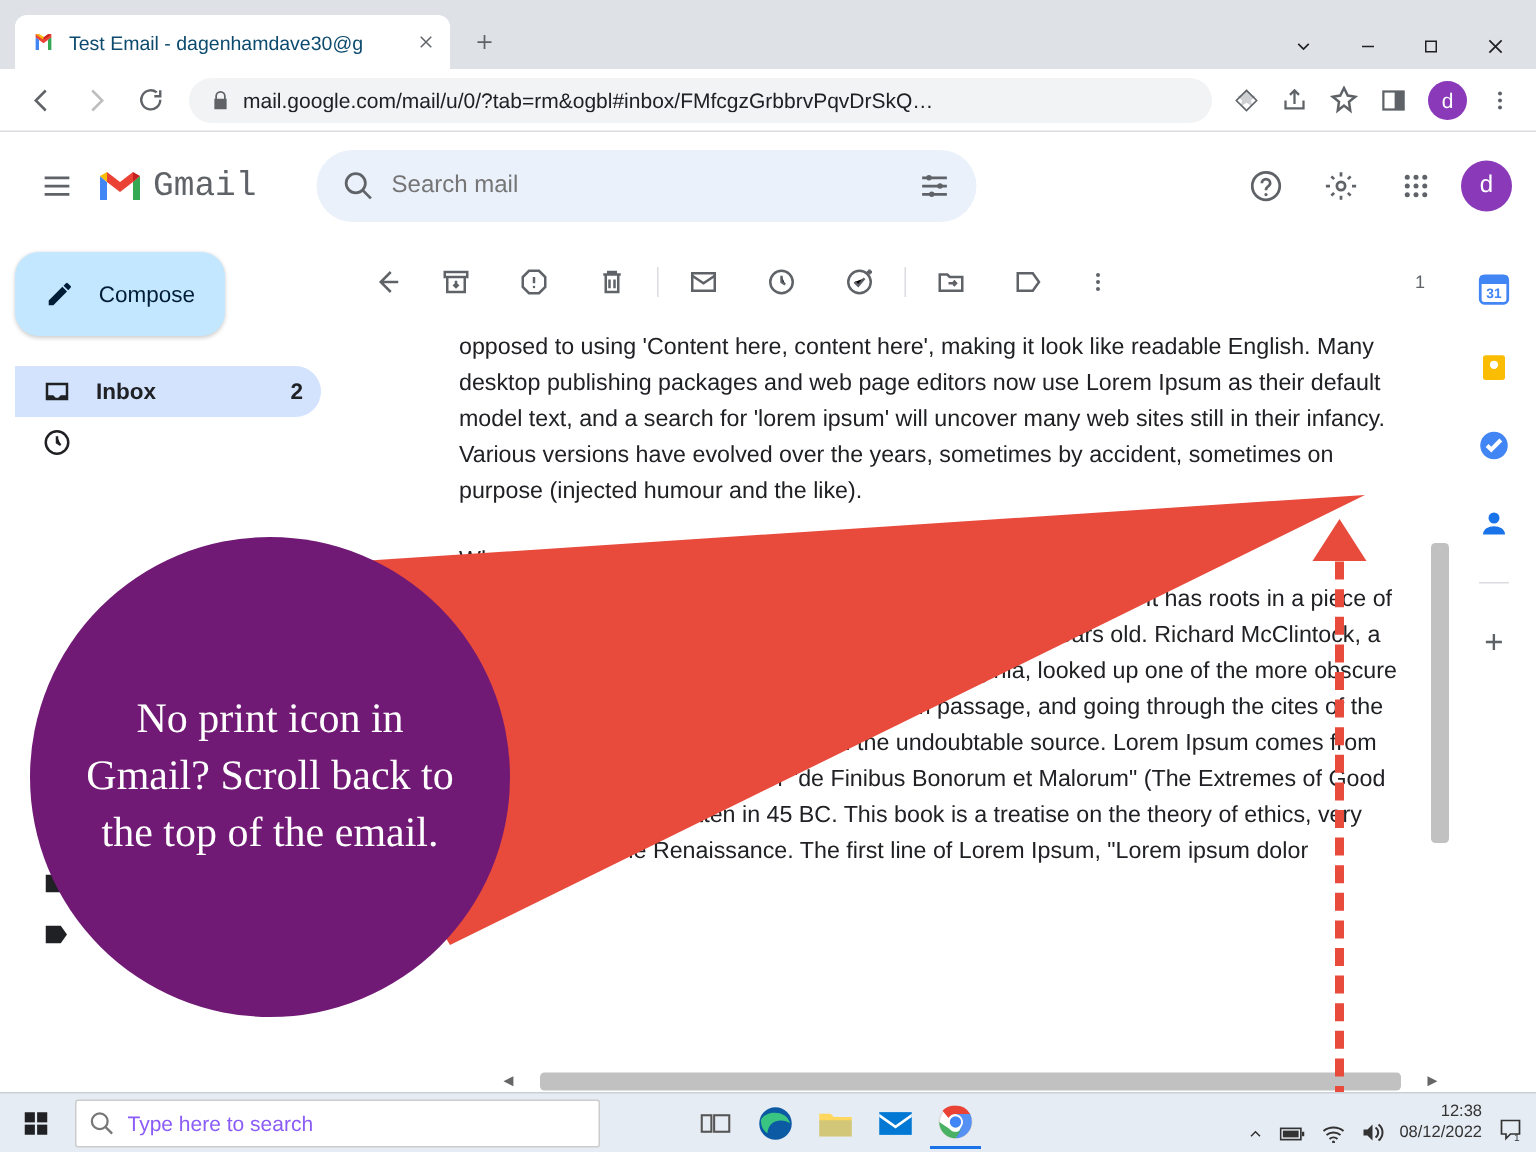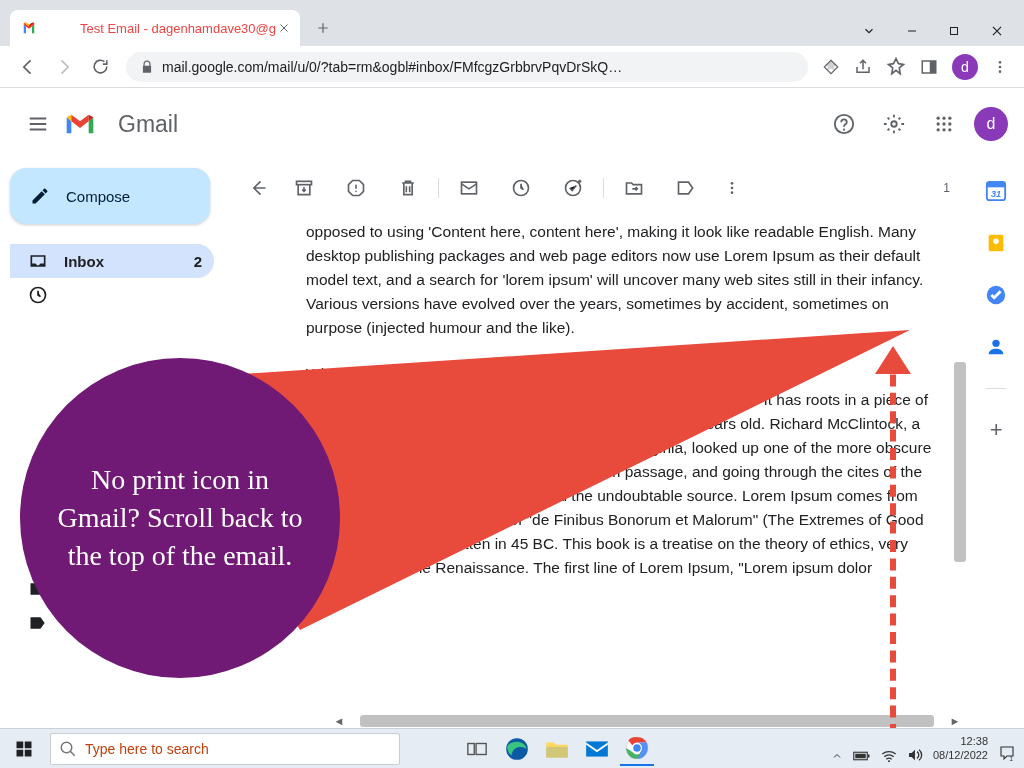--- a/index.html
+++ b/index.html
@@ -1,49 +1,49 @@
 <!DOCTYPE html>
 <html><head>
 <meta charset="utf-8">
 <style>
   * { box-sizing: border-box; margin: 0; padding: 0; }
   html, body { width: 1024px; height: 768px; overflow: hidden; font-family: Arial, sans-serif; background: #fff; }
   .browser-chrome { width: 1024px; height: 46px; background: #dee1e6; display: flex; align-items: flex-end; }
   .tab { background: #fff; height: 36px; border-radius: 8px 8px 0 0; margin-left: 10px; display: flex; align-items: center; padding: 0 8px 0 10px; width: 290px; position: relative; }
   .tab .favicon { width: 18px; height: 18px; margin-right: 8px; }
-  .tab-title { font-size: 13px; color: #ef4444; white-space: nowrap; overflow: hidden; text-overflow: ellipsis; flex: 1; text-align: right; }
+  .tab-title { font-size: 13px; color: #0c4a6e; white-space: nowrap; overflow: hidden; text-overflow: ellipsis; flex: 1; }
   .tab-close { width: 16px; height: 16px; color: #5f6368; display: flex; align-items: center; justify-content: center; font-size: 14px; }
   .new-tab { width: 30px; height: 30px; display: flex; align-items: center; justify-content: center; color: #5f6368; font-size: 18px; margin-left: 8px; margin-bottom: 3px; }
   .chrome-window-ctrls { margin-left: auto; display: flex; align-items: center; gap: 30px; padding-right: 20px; margin-bottom: 8px; color: #202124; }
   .chrome-window-ctrls span svg { display: block; }
   .addr-bar { width: 1024px; height: 42px; background: #fff; display: flex; align-items: center; padding: 0 10px; border-bottom: 1px solid #dadce0; }
   .nav-btn { width: 36px; height: 36px; display: flex; align-items: center; justify-content: center; color: #5f6368; }
   .nav-btn.disabled { color: #bdbdbd; }
   .url-box { flex: 1; height: 30px; background: #f1f3f4; border-radius: 15px; display: flex; align-items: center; padding: 0 14px; margin: 0 8px; font-size: 14px; color: #202124; }
   .url-box .lock { margin-right: 8px; color: #5f6368; }
   .url-text { white-space: nowrap; overflow: hidden; text-overflow: ellipsis; flex: 1; }
   .addr-icons { display: flex; gap: 14px; align-items: center; color: #5f6368; padding: 0 6px; }
   .avatar-sm { width: 26px; height: 26px; border-radius: 50%; background: #8a3ab9; color: #fff; display: flex; align-items: center; justify-content: center; font-size: 14px; }
   
   .gmail-body { width: 1024px; height: 640px; display: flex; flex-direction: column; position: relative; }
   .gmail-header { height: 72px; display: flex; align-items: center; padding: 0 16px; }
   .menu-btn { width: 44px; height: 44px; display: flex; align-items: center; justify-content: center; color: #5f6368; }
   .gmail-logo { display: flex; align-items: center; margin-left: 4px; }
-  .gmail-logo-text { font-size: 23px; color: #5f6368; margin-left: 22px; font-family: Liberation Sans, sans-serif; }
+  .gmail-logo-text { font-size: 23px; color: #5f6368; margin-left: 6px; font-family: Liberation Mono, monospace; }
   .search-box { flex: 1; max-width: 440px; height: 48px; background: #eaf1fb; border-radius: 24px; display: flex; align-items: center; margin-left: 40px; padding: 0 6px; }
   .search-box .s-icon { width: 44px; display: flex; justify-content: center; color: #5f6368; }
   .search-input { flex: 1; border: none; background: transparent; font-size: 16px; outline: none; color: #5f6368; }
   .tune { width: 44px; display: flex; justify-content: center; color: #5f6368; }
   .header-right { margin-left: auto; display: flex; align-items: center; gap: 10px; }
   .header-icon { width: 40px; height: 40px; display: flex; align-items: center; justify-content: center; color: #5f6368; }
   .avatar-lg { width: 34px; height: 34px; border-radius: 50%; background: #8a3ab9; color: #fff; display: flex; align-items: center; justify-content: center; font-size: 16px; }
   
   .gmail-main { flex: 1; display: flex; overflow: hidden; position: relative; }
   .sidebar { width: 226px; padding: 8px 0 8px 10px; position: relative; }
-  .compose-btn { background: #c2e7ff; border-radius: 16px; height: 56px; width: 200px; display: flex; align-items: center; padding: 0 20px; font-size: 15px; color: #001d35; box-shadow: 0 1px 3px rgba(0,0,0,0.2); }
+  .compose-btn { background: #c2e7ff; border-radius: 16px; height: 56px; width: 140px; display: flex; align-items: center; padding: 0 20px; font-size: 15px; color: #001d35; box-shadow: 0 1px 3px rgba(0,0,0,0.2); }
   .compose-btn svg { margin-right: 16px; }
   .nav-items { margin-top: 20px; }
   .nav-item { height: 34px; display: flex; align-items: center; padding: 0 12px 0 18px; border-radius: 0 17px 17px 0; font-size: 15px; color: #202124; margin-right: 12px; }
   .nav-item.active { background: #d3e3fd; font-weight: bold; }
   .nav-item .ni-icon { width: 26px; color: #202124; display: flex; }
   .nav-item .ni-label { flex: 1; margin-left: 10px; }
   .nav-item .ni-count { font-weight: bold; }
   
   .content { flex: 1; background: #fff; border-radius: 16px 0 0 0; margin-top: 4px; display: flex; flex-direction: column; overflow: hidden; }
   .toolbar { height: 48px; display: flex; align-items: center; padding: 0 12px; border-bottom: none; }
@@ -54,34 +54,34 @@
   
   .mail-body { flex: 1; overflow: hidden; padding: 8px 36px 0 56px; font-size: 15.5px; color: #202124; line-height: 1.55; position: relative; }
   .mail-body p { margin-bottom: 22px; margin-left: 24px; }
   .mail-scroll-shell { position: absolute; right: 0; top: 170px; width: 14px; height: 520px; }
   .mail-scroll-thumb { background: #c1c1c1; border-radius: 3px; width: 12px; height: 200px; margin-top: 180px; }
   .h-scroll-shell { position:absolute; bottom:0; left:332px; right:62px; height:14px; display:flex; align-items:center; }
   .h-scroll-thumb { background:#c1c1c1; height:12px; flex:1; margin:0 14px; border-radius:3px; }
   .h-scroll-arrow { width:14px; display:flex; justify-content:center; color:#666; font-size:11px; }
   
   .right-rail { width: 56px; display: flex; flex-direction: column; align-items: center; padding-top: 20px; gap: 28px; }
-  .rail-icon { width: 24px; height: 24px; display:flex; align-items:flex-start; justify-content:center;font-style:italic; }
+  .rail-icon { width: 24px; height: 24px; display:flex; align-items:flex-end; justify-content:center; }
   .rail-divider { width:20px; height:1px; background:#dadce0; }
   .rail-plus { color:#5f6368; font-size:22px; }
   
   .annotation { position: absolute; left: 20px; top: 286px; width: 320px; height: 320px; pointer-events: none; z-index: 50; }
   .anno-circle { width: 320px; height: 320px; border-radius: 50%; background: #701a75; display: flex; align-items: center; justify-content: center; text-align: center; }
   .anno-text { color: #fff; font-family: cursive, 'Segoe Script', 'Comic Sans MS'; font-size: 28px; line-height: 1.35; padding: 30px 30px; }
   .anno-arrow-line { position:absolute; left:890px; top:290px; height:390px; z-index:49; border-right: 6px dashed #e84a3c; }
   .anno-arrow-head { position:absolute; left:875px; top:274px; width:0; height:0; border-left:18px solid transparent; border-right:18px solid transparent; border-bottom:28px solid #e84a3c; z-index:49; }
   
   .taskbar { position: absolute; bottom: 0; left: 0; width: 1024px; height: 40px; background: #e6ecf3; display: flex; align-items: center; border-top: 1px solid #c9d0d8; }
   .start { width: 48px; display: flex; justify-content: center; }
   .tb-search { flex: 0 0 350px; height: 32px; background: #fff; border: 1px solid #ccc; border-radius: 2px; display: flex; align-items: center; padding: 0 8px; margin-left: 2px; }
-  .tb-search-text { font-size: 14px; color: #c2410c; margin-left: 8px; }
+  .tb-search-text { font-size: 14px; color: #8b5cf6; margin-left: 8px; }
   .tb-center { display:flex; gap:6px; margin-left:60px; align-items:center; }
   .tb-app { width:34px; height:34px; display:flex; align-items:center; justify-content:center; }
   .tb-app.active { border-bottom: 2px solid #1a73e8; }
   .tray { margin-left: auto; display: flex; align-items: flex-end; gap: 10px; padding-right: 8px; font-size: 11px; color: #333; }
   .tray-time { text-align: right; line-height: 1.2; }
   
   svg { display: block; }
   .anno-poly { position:absolute; left:20px; top:170px; z-index:48; pointer-events:none; }
 </style>
 </head>
@@ -201,20 +201,37 @@
     </div>
     <div class="gmail-logo">
       <svg width="32" height="24" viewBox="0 0 48 36">
           <path fill="#4285F4" d="M4 8v24h7V14z"></path>
           <path fill="#34A853" d="M37 14v18h7V8z"></path>
           <path fill="#FBBC04" d="M4 8l7 6V4z"></path>
           <path fill="#EA4335" d="M11 4l13 10L37 4v10L24 24 11 14z"></path>
           <path fill="#C5221F" d="M37 4l7 4v0l-7 6z"></path>
         </svg>
       <span class="gmail-logo-text">Gmail</span>
+    </div>
+    <div class="search-box">
+      <span class="s-icon">
+          <svg width="22" height="22" viewBox="0 0 24 24">
+            <circle cx="10" cy="10" r="7" fill="none" stroke="#5f6368" stroke-width="2"></circle>
+            <path stroke="#5f6368" stroke-width="2" d="M15 15l6 6"></path>
+          </svg>
+        </span>
+      <input class="search-input" placeholder="Search mail" style="">
+      <span class="tune">
+          <svg width="22" height="22" viewBox="0 0 24 24">
+            <path stroke="#5f6368" stroke-width="2" d="M3 6h18M3 12h18M3 18h18"></path>
+            <circle cx="8" cy="6" r="2" fill="#5f6368"></circle>
+            <circle cx="16" cy="12" r="2" fill="#5f6368"></circle>
+            <circle cx="10" cy="18" r="2" fill="#5f6368"></circle>
+          </svg>
+        </span>
     </div>
     <div class="header-right">
       <div class="header-icon">
           <svg width="22" height="22" viewBox="0 0 24 24">
             <circle cx="12" cy="12" r="10" fill="none" stroke="#5f6368" stroke-width="2"></circle>
             <path fill="#5f6368" d="M12 17a1.2 1.2 0 100 2.4 1.2 1.2 0 000-2.4zm-1-2h2c0-2 3-2.5 3-5a4 4 0 00-8 0h2a2 2 0 014 0c0 1.5-3 2-3 5z"></path>
           </svg>
         </div>
       <div class="header-icon">
           <svg width="22" height="22" viewBox="0 0 24 24">

